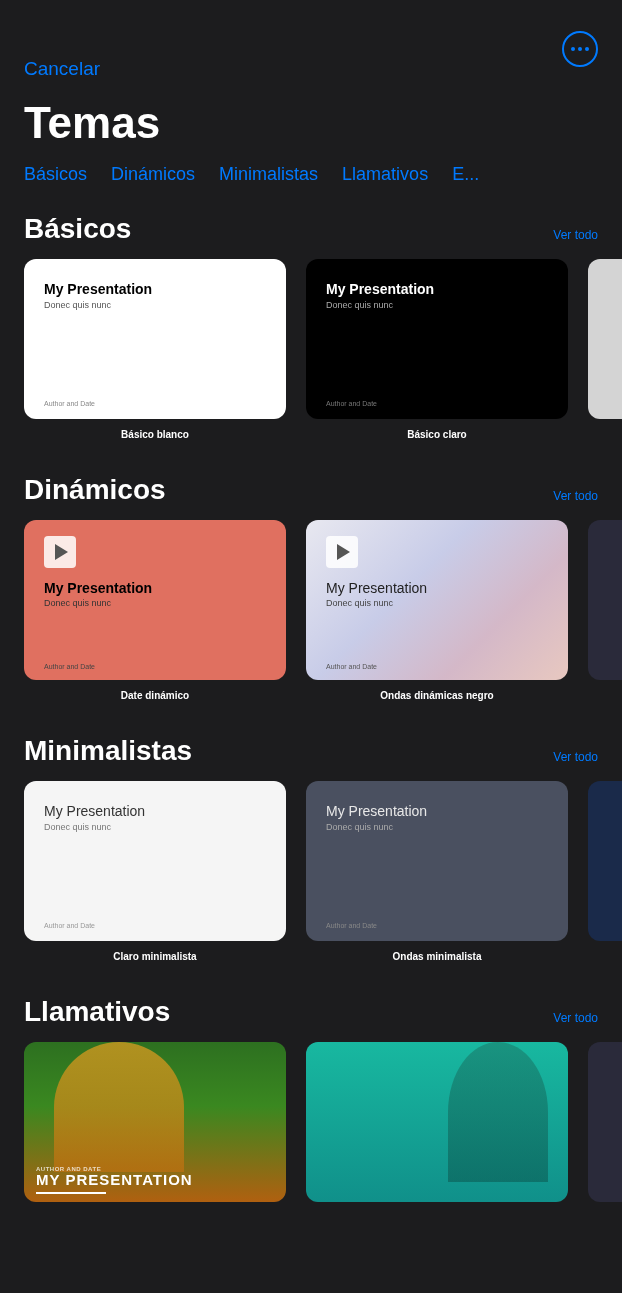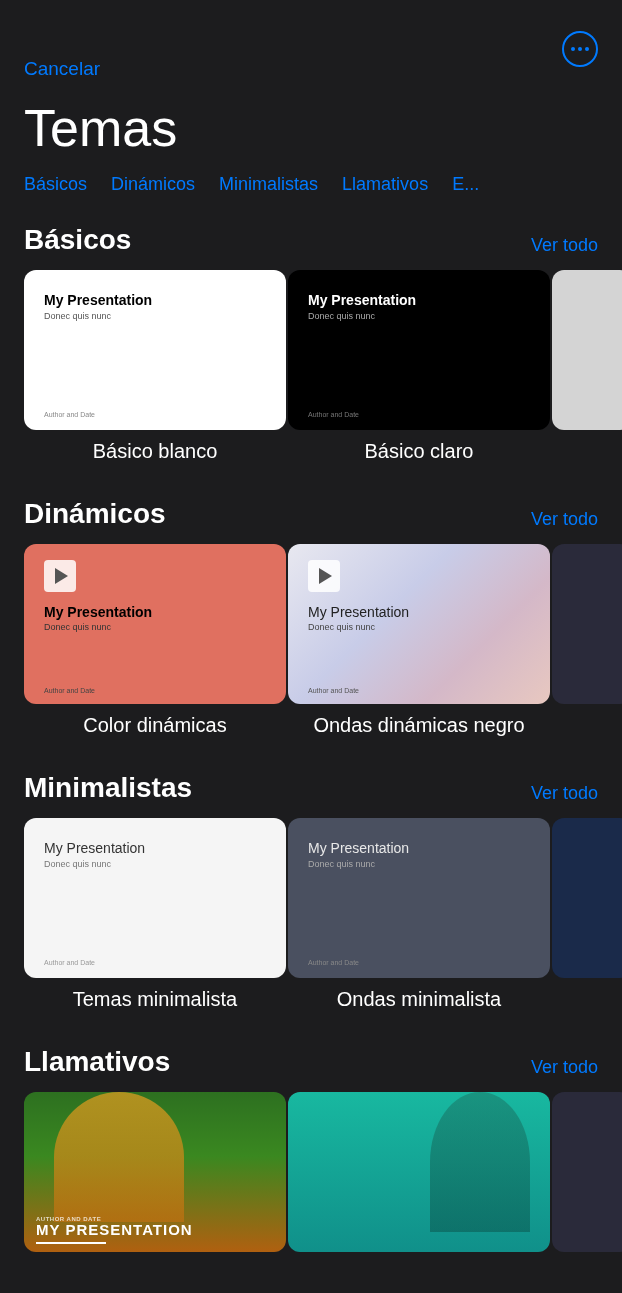--- a/index.html
+++ b/index.html
@@ -51,22 +51,22 @@
 
     .more-dot {
       width: 4px;
       height: 4px;
       border-radius: 50%;
       background: #007aff;
     }
 
     
     .page-title {
-      font-size: 52px;
-      font-weight: 400;
+      font-size: 44px;
+      font-weight: 700;
       padding: 8px 24px 16px;
       color: #ffffff;
     }
 
     
     .tab-bar {
       display: flex;
       gap: 24px;
       padding: 0 24px 18px;
       overflow-x: auto;
@@ -96,32 +96,32 @@
     }
 
     .section-title {
       font-size: 28px;
       font-weight: 700;
       color: #ffffff;
     }
 
     .see-all-btn {
       color: #007aff;
-      font-size: 18px;
+      font-size: 12px;
       font-weight: 400;
       background: none;
       border: none;
       cursor: pointer;
       margin-top: 12px;
     }
 
     
     .templates-row {
       display: flex;
-      gap: 2px;
+      gap: 20px;
       padding: 0 24px;
       overflow-x: visible;
     }
 
     .template-item {
       display: flex;
       flex-direction: column;
       align-items: center;
       gap: 10px;
       cursor: pointer;
@@ -130,23 +130,23 @@
 
     .template-thumb {
       width: 262px;
       height: 160px;
       border-radius: 12px;
       overflow: hidden;
       position: relative;
     }
 
     .template-label {
-      font-size: 20px;
+      font-size: 10px;
       color: #ffffff;
-      font-weight: 400;
+      font-weight: 700;
     }
 
     
     .thumb-basic-white {
       background: #ffffff;
       display: flex;
       flex-direction: column;
       justify-content: flex-start;
       padding: 22px 20px 12px;
     }
@@ -411,21 +411,21 @@
 
     <div class="template-item">
       <div class="template-thumb thumb-dynamic-color">
         <div class="play-icon-wrap">
           <div class="play-triangle"></div>
         </div>
         <span class="title-text">My Presentation</span>
         <span class="sub-text">Donec quis nunc</span>
         <span class="author-text">Author and Date</span>
       </div>
-      <span class="template-label">Color dinámicas</span>
+      <span class="template-label">Date dinámico</span>
     </div>
 
     <div class="template-item">
       <div class="template-thumb thumb-dynamic-waves">
         <div class="play-icon-wrap">
           <div class="play-triangle"></div>
         </div>
         <span class="title-text">My Presentation</span>
         <span class="sub-text">Donec quis nunc</span>
         <span class="author-text">Author and Date</span>
@@ -445,21 +445,21 @@
     <button class="see-all-btn">Ver todo</button>
   </div>
   <div class="templates-row">
 
     <div class="template-item">
       <div class="template-thumb thumb-minimal-light">
         <span class="title-text">My Presentation</span>
         <span class="sub-text">Donec quis nunc</span>
         <span class="author-text">Author and Date</span>
       </div>
-      <span class="template-label">Temas minimalista</span>
+      <span class="template-label">Claro minimalista</span>
     </div>
 
     <div class="template-item">
       <div class="template-thumb thumb-minimal-dark">
         <span class="title-text">My Presentation</span>
         <span class="sub-text">Donec quis nunc</span>
         <span class="author-text">Author and Date</span>
       </div>
       <span class="template-label">Ondas minimalista</span>
     </div>

